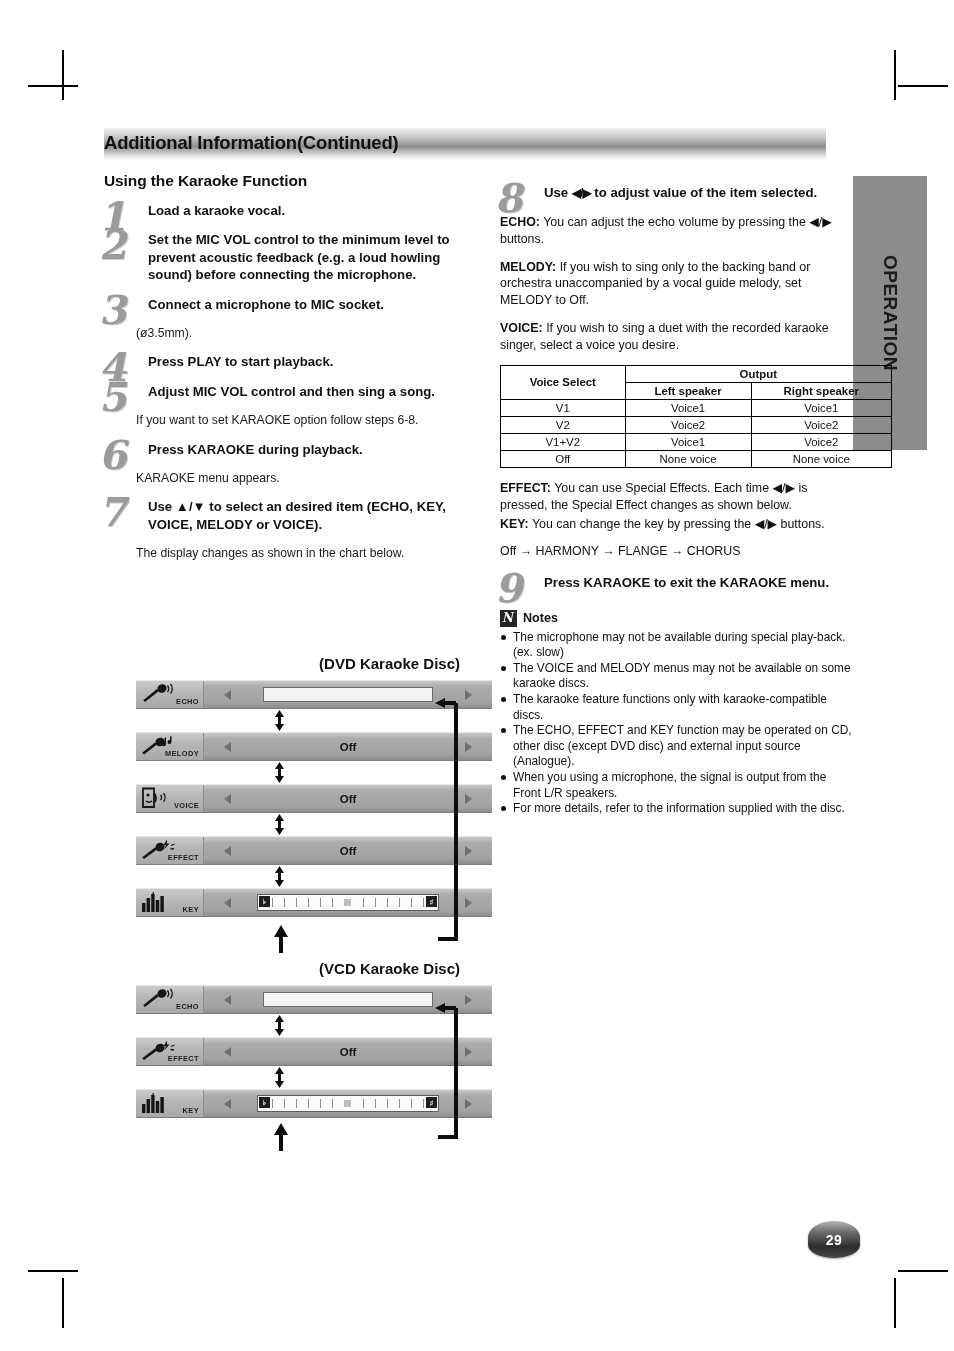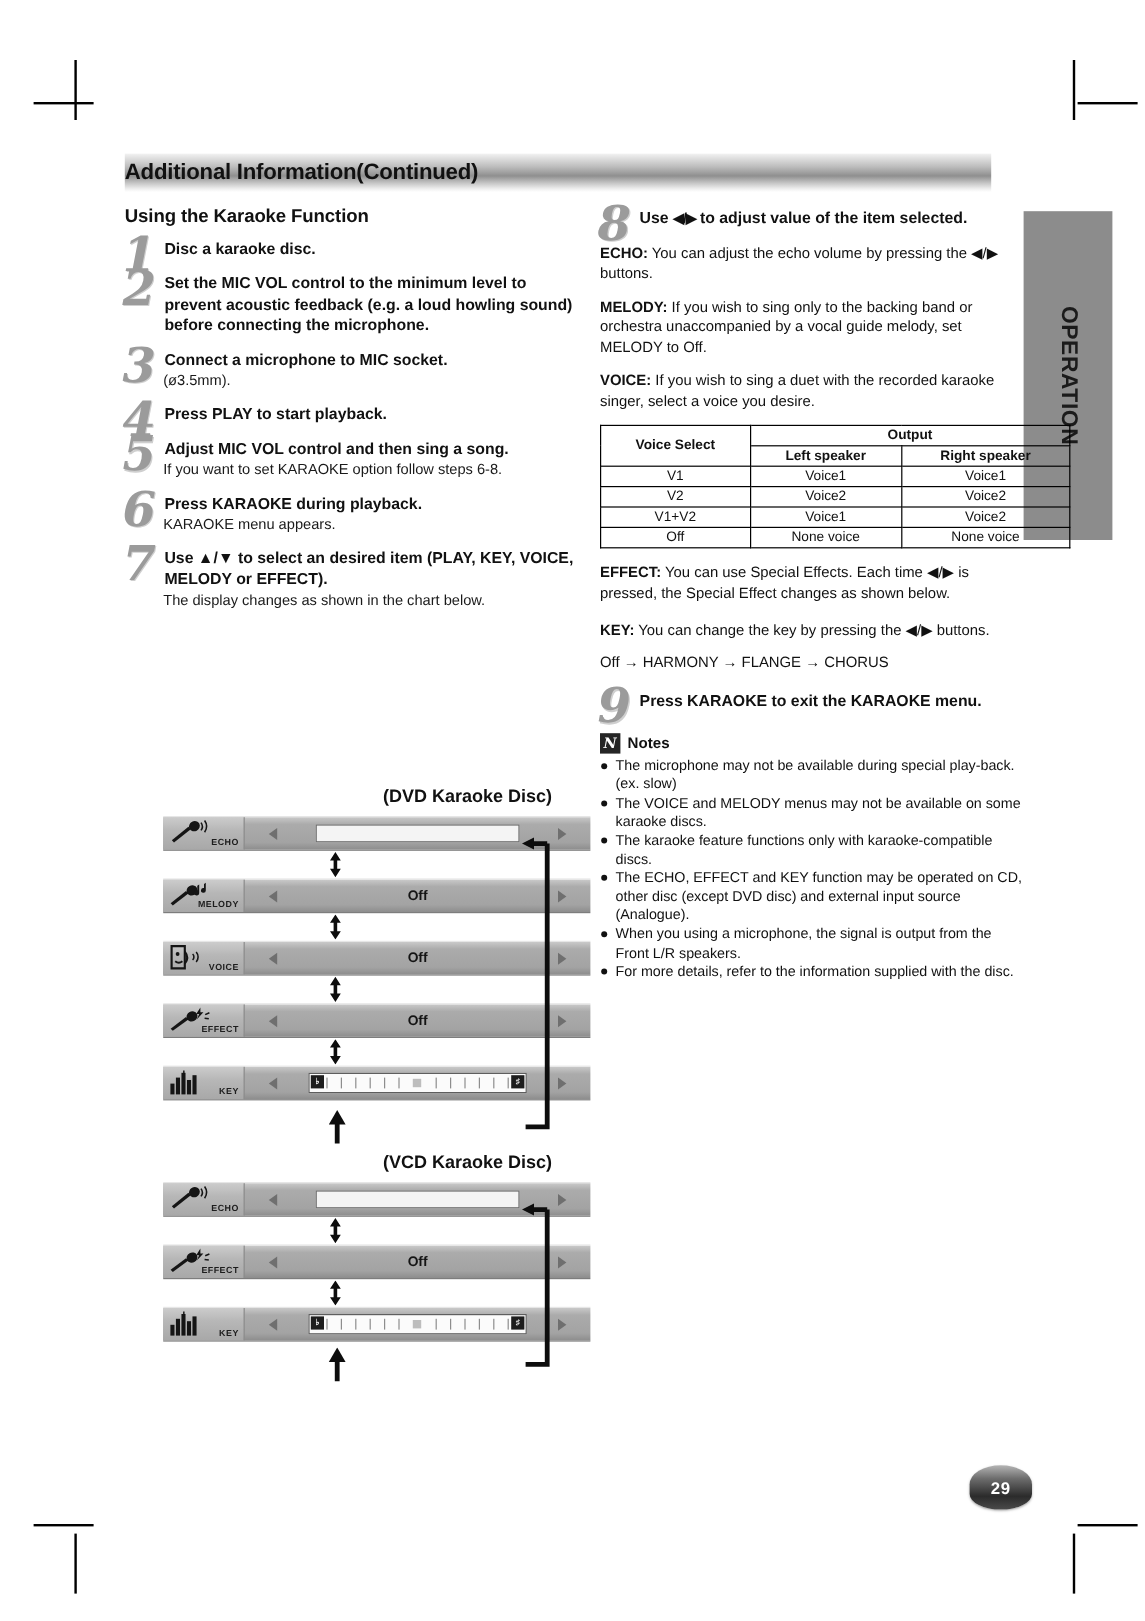--- a/index.html
+++ b/index.html
@@ -54,21 +54,21 @@
   .step{position:relative;padding-left:32px;margin-bottom:11px;}
   .step .num{
     position:absolute;left:-2px;top:-6px;
     font-family:"DejaVu Serif", serif;
     font-size:40px;font-weight:bold;font-style:italic;
     color:#9b9b9b;line-height:1;
     letter-spacing:-2px;
     text-shadow:1px 1px 0 #cfcfcf;
   }
   .step .head{
-    font-size:13.2px;font-weight:bold;line-height:1.32;margin:1px;
+    font-size:13.2px;font-weight:bold;line-height:1.32;margin:12px;
   }
   .step .sub{
     font-size:12.2px;line-height:1.34;margin:1px 0 0 0;color:#1a1a1a;
   }
 
   
   .para{font-size:12.4px;line-height:1.36;margin:0 0 11px 0;}
   .para b{font-weight:bold;}
   .arrows{letter-spacing:-1px;font-size:12px;}
 
@@ -191,21 +191,21 @@
 
   <div class="side-tab">
     <span>OPERATION</span>
   </div>
 
   <div class="col col-left">
     <h2 class="section-title">Using the Karaoke Function</h2>
 
     <div class="step">
       <div class="num">1</div>
-      <p class="head">Disc a karaoke disc.</p>
+      <p class="head">Load a karaoke vocal.</p>
     </div>
 
     <div class="step">
       <div class="num">2</div>
       <p class="head">Set the MIC VOL control to the minimum level to prevent acoustic feedback (e.g. a loud howling sound) before connecting the microphone.</p>
     </div>
 
     <div class="step">
       <div class="num">3</div>
       <p class="head">Connect a microphone to MIC socket.</p>
@@ -224,21 +224,21 @@
     </div>
 
     <div class="step">
       <div class="num">6</div>
       <p class="head">Press KARAOKE during playback.</p>
       <p class="sub">KARAOKE menu appears.</p>
     </div>
 
     <div class="step">
       <div class="num">7</div>
-      <p class="head">Use ▲/▼ to select an desired item (PLAY, KEY, VOICE, MELODY or EFFECT).</p>
+      <p class="head">Use ▲/▼ to select an desired item (ECHO, KEY, VOICE, MELODY or VOICE).</p>
       <p class="sub">The display changes as shown in the chart below.</p>
     </div>
   </div>
 
   <div class="col col-right">
 
     <div class="step">
       <div class="num">8</div>
       <p class="head">
         <span>Use </span><span class="arrows">◀/▶</span><span> to adjust value of the item selected.</span>
@@ -283,21 +283,21 @@
         <td>Voice2</td>
       </tr>
       <tr>
         <td>Off</td>
         <td>None voice</td>
         <td>None voice</td>
       </tr>
     </tbody>
       </table>
 
-    <p class="para" style="margin-bottom:14px;">
+    <p class="para" style="margin-bottom:2px;">
       <b>EFFECT:</b><span> You can use Special Effects. Each time ◀/▶ is pressed, the Special Effect changes as shown below.</span>
     </p>
     <p class="para">
       <b>KEY:</b><span> You can change the key by pressing the ◀/▶ buttons.</span>
     </p>
 
     <p class="para">Off → HARMONY → FLANGE → CHORUS</p>
 
     <div class="step" style="margin-top:14px;">
       <div class="num">9</div>

